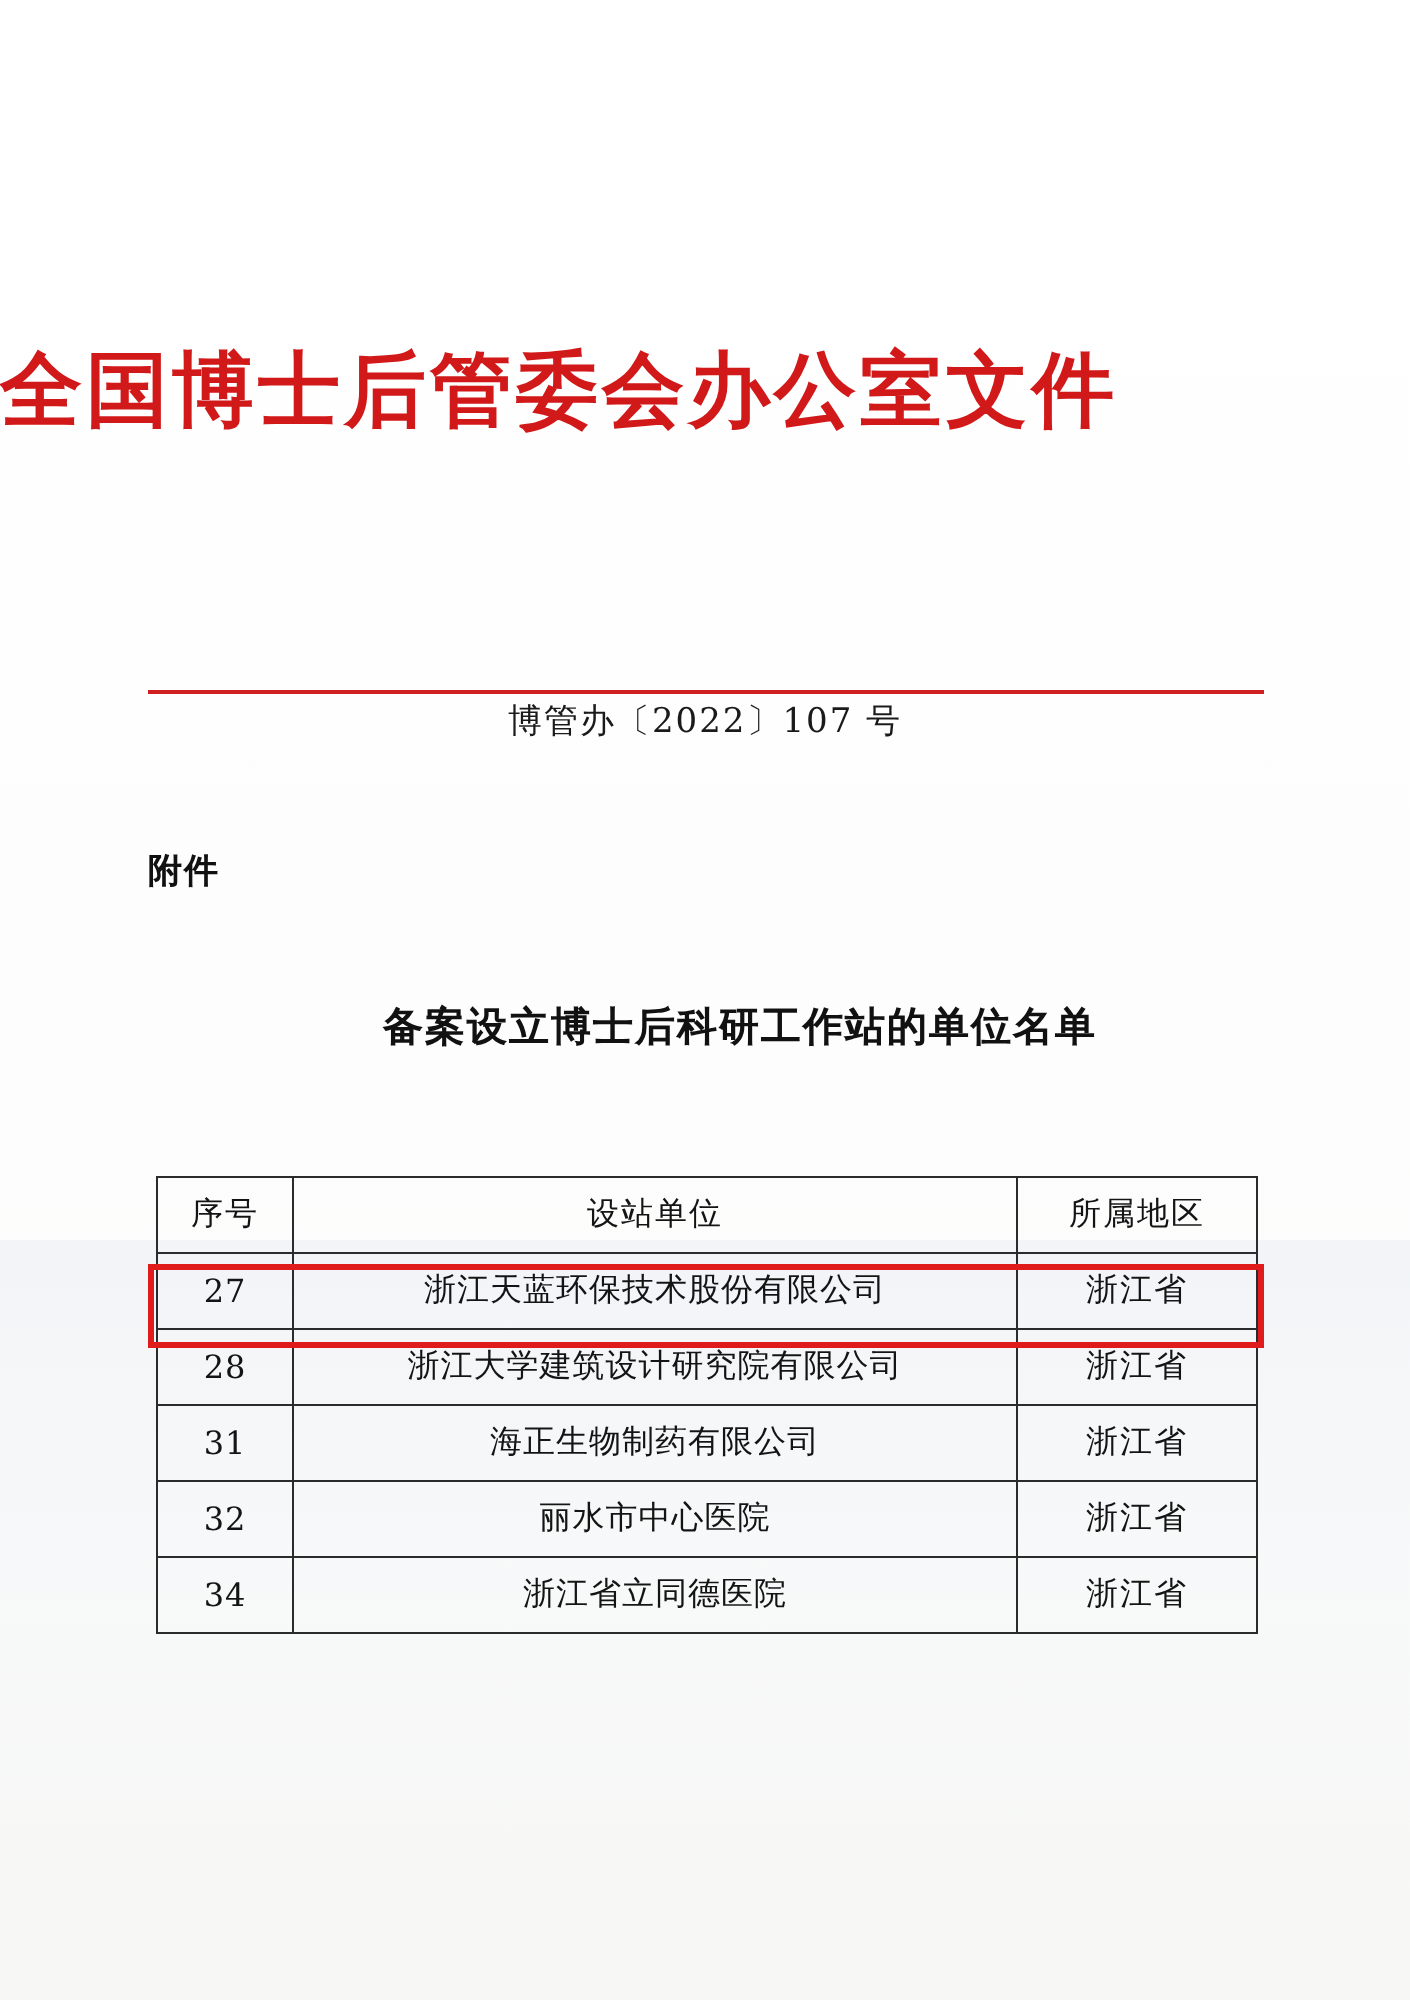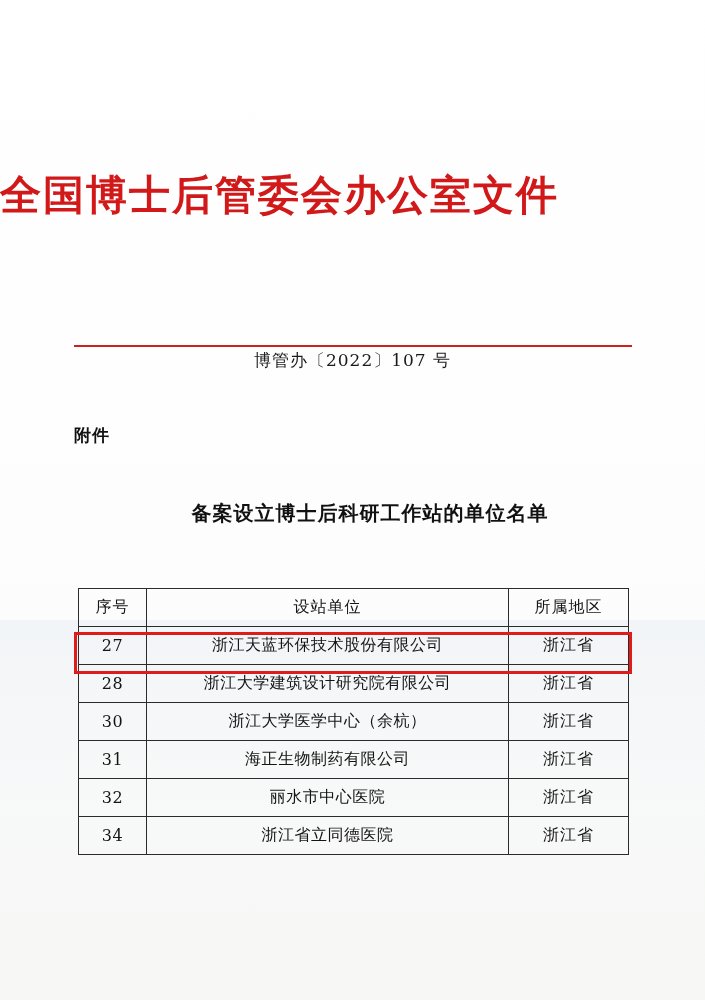--- a/index.html
+++ b/index.html
@@ -161,25 +161,20 @@
         <td class="seq-cell">27</td>
         <td class="unit-cell">浙江天蓝环保技术股份有限公司</td>
         <td class="region-cell">浙江省</td>
       </tr>
       <tr>
         <td class="seq-cell">28</td>
         <td class="unit-cell">浙江大学建筑设计研究院有限公司</td>
         <td class="region-cell">浙江省</td>
       </tr>
       <tr>
-        <td class="seq-cell">30</td>
-        <td class="unit-cell">浙江大学医学中心（余杭）</td>
-        <td class="region-cell">浙江省</td>
-      </tr>
-      <tr>
         <td class="seq-cell">31</td>
         <td class="unit-cell">海正生物制药有限公司</td>
         <td class="region-cell">浙江省</td>
       </tr>
       <tr>
         <td class="seq-cell">32</td>
         <td class="unit-cell">丽水市中心医院</td>
         <td class="region-cell">浙江省</td>
       </tr>
       <tr>

